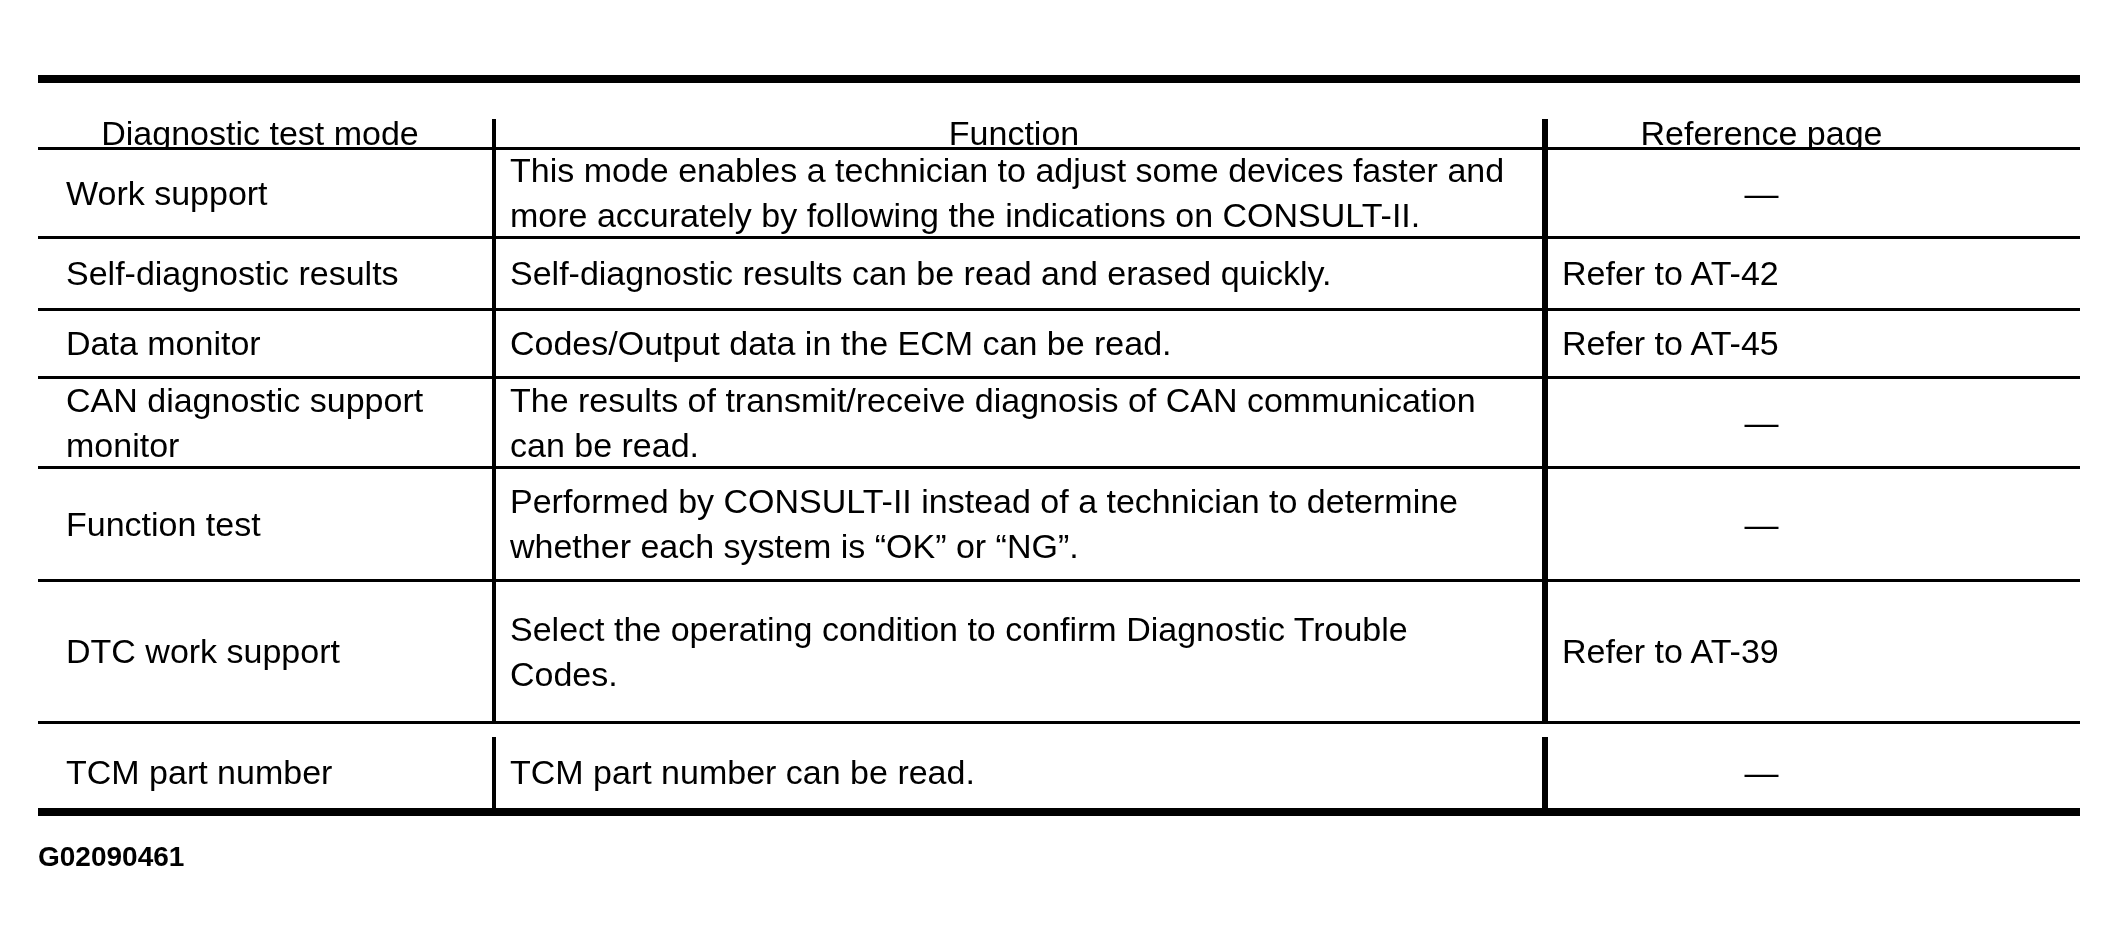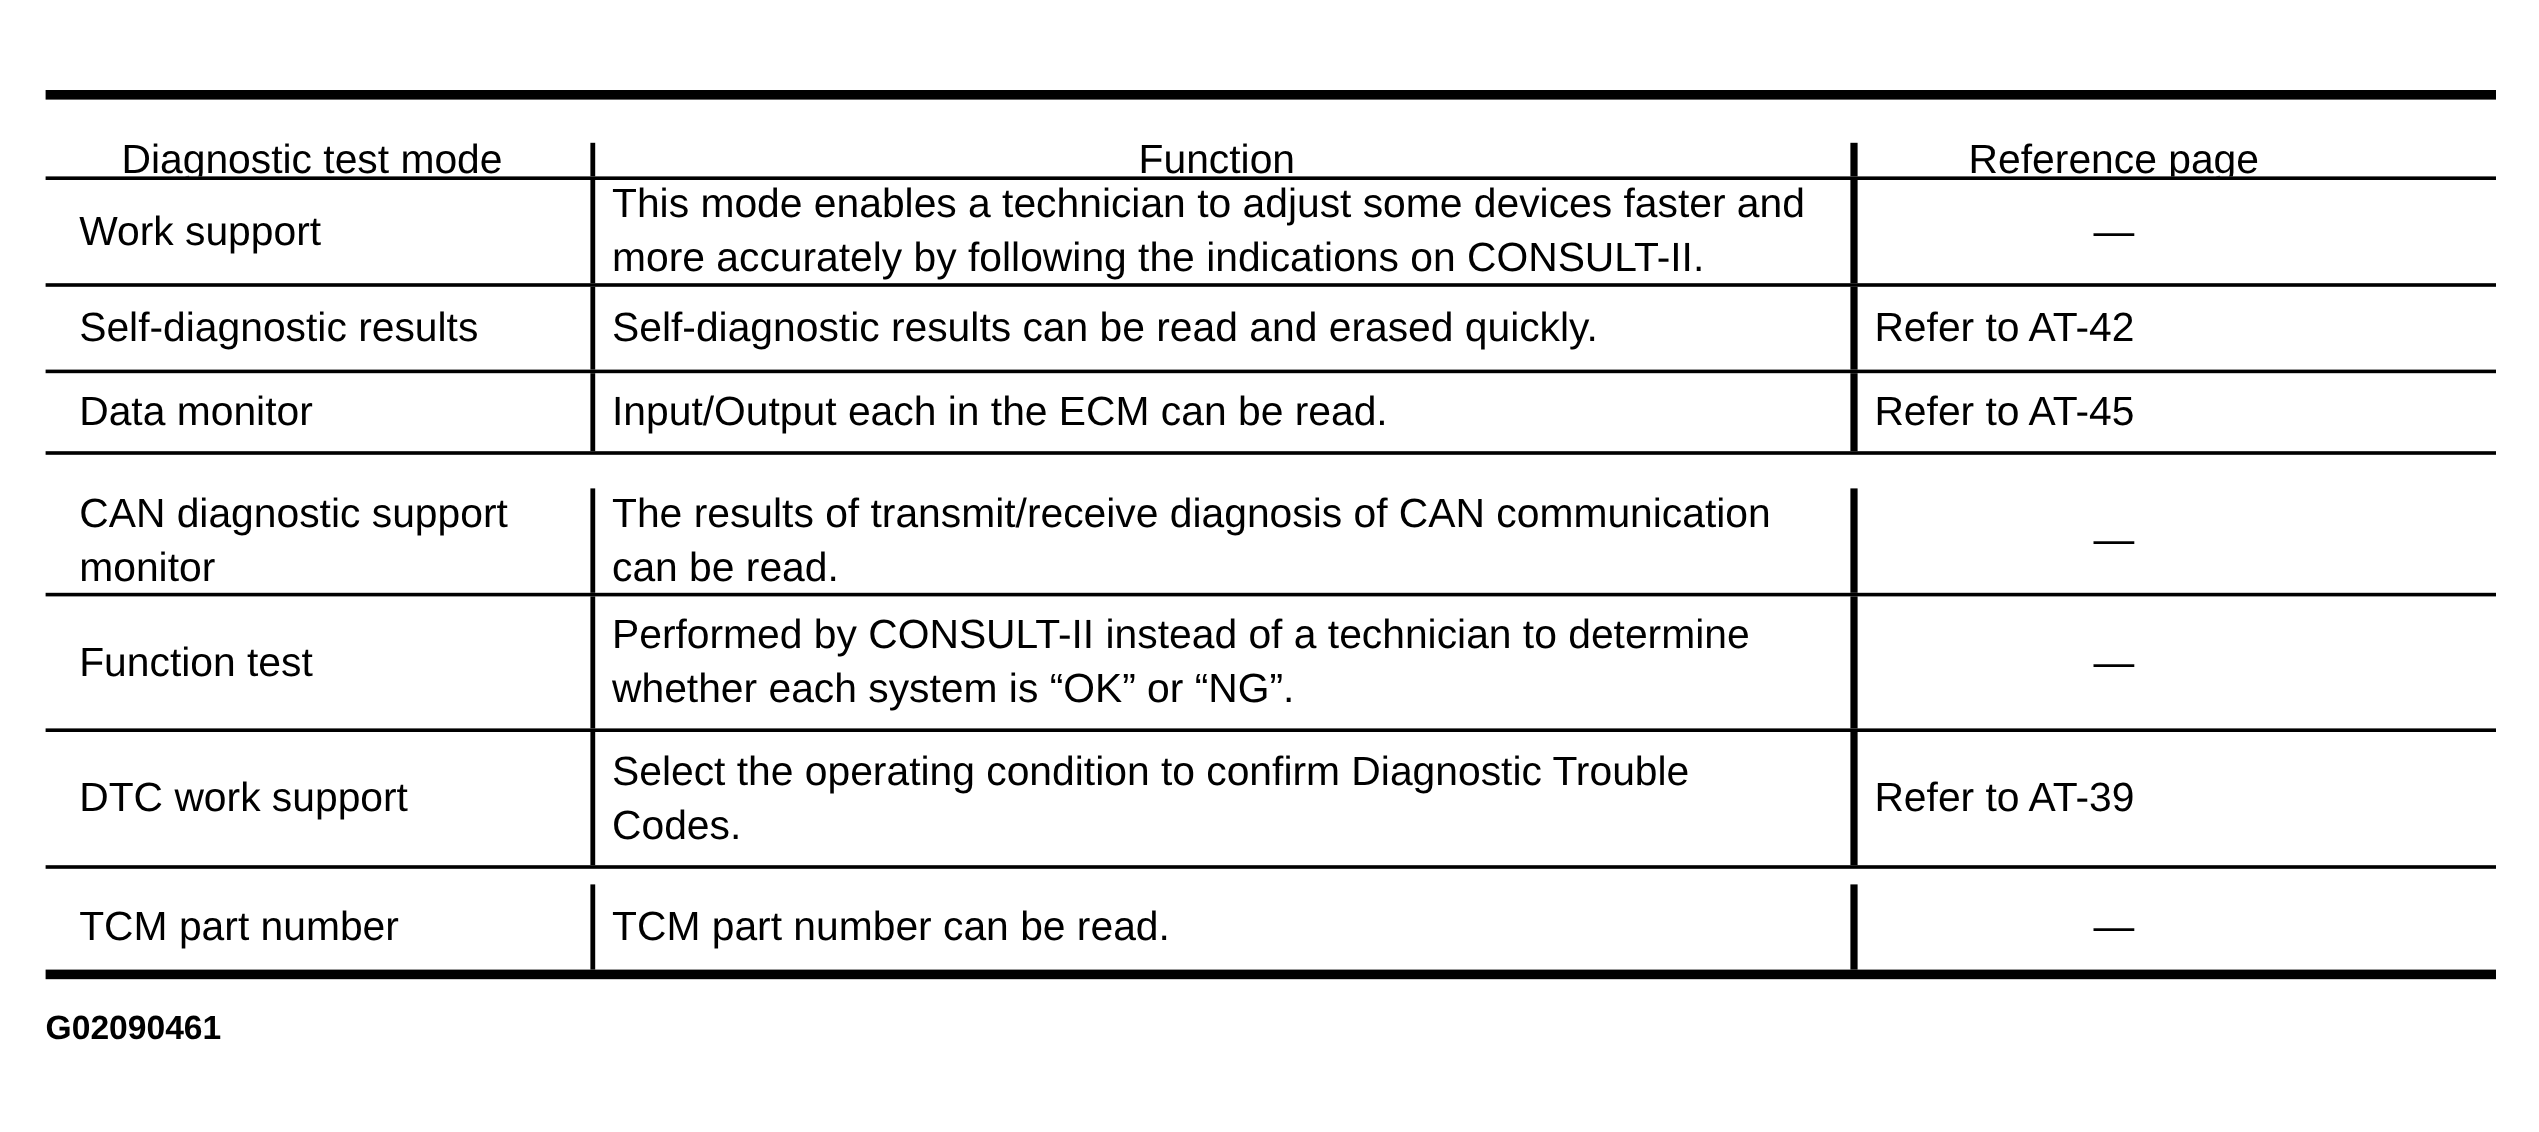--- a/index.html
+++ b/index.html
@@ -19,23 +19,23 @@
     border-bottom: 8px solid #000;
     background: #fff;
   }
   .row { display: flex; width: 100%; border-bottom: 3px solid #000; }
   .row.last { border-bottom: none; margin-top: 13px; }
 
   .row.rh  { height: 67px;  }
   .row.rw1 { height: 89px; }
   .row.rw2 { height: 72px;  }
   .row.rw3 { height: 68px;  }
-  .row.rw4 { height: 90px; margin-top: 28px; }
+  .row.rw4 { height: 90px; }
   .row.rw5 { height: 113px; }
-  .row.rw6 { height: 114px; }
+  .row.rw6 { height: 142px; }
   .row.rw7 { height: 71px;  }
 
   .cell {
     display: flex;
     align-items: center;
     font-size: 34px;
     line-height: 45px;
     white-space: pre-line;
     overflow: hidden;
   }
@@ -76,21 +76,21 @@
     </div>
 
     <div class="row rw2">
       <div class="cell c1">Self-diagnostic results</div>
       <div class="cell c2">Self-diagnostic results can be read and erased quickly.</div>
       <div class="cell c3">Refer to AT-42</div>
     </div>
 
     <div class="row rw3">
       <div class="cell c1">Data monitor</div>
-      <div class="cell c2">Input/Output each in the ECM can be read.</div>
+      <div class="cell c2">Codes/Output data in the ECM can be read.</div>
       <div class="cell c3">Refer to AT-45</div>
     </div>
 
     <div class="row rw4">
       <div class="cell c1">CAN diagnostic support
 monitor</div>
       <div class="cell c2">The results of transmit/receive diagnosis of CAN communication
 can be read.</div>
       <div class="cell c3 dash">—</div>
     </div>

